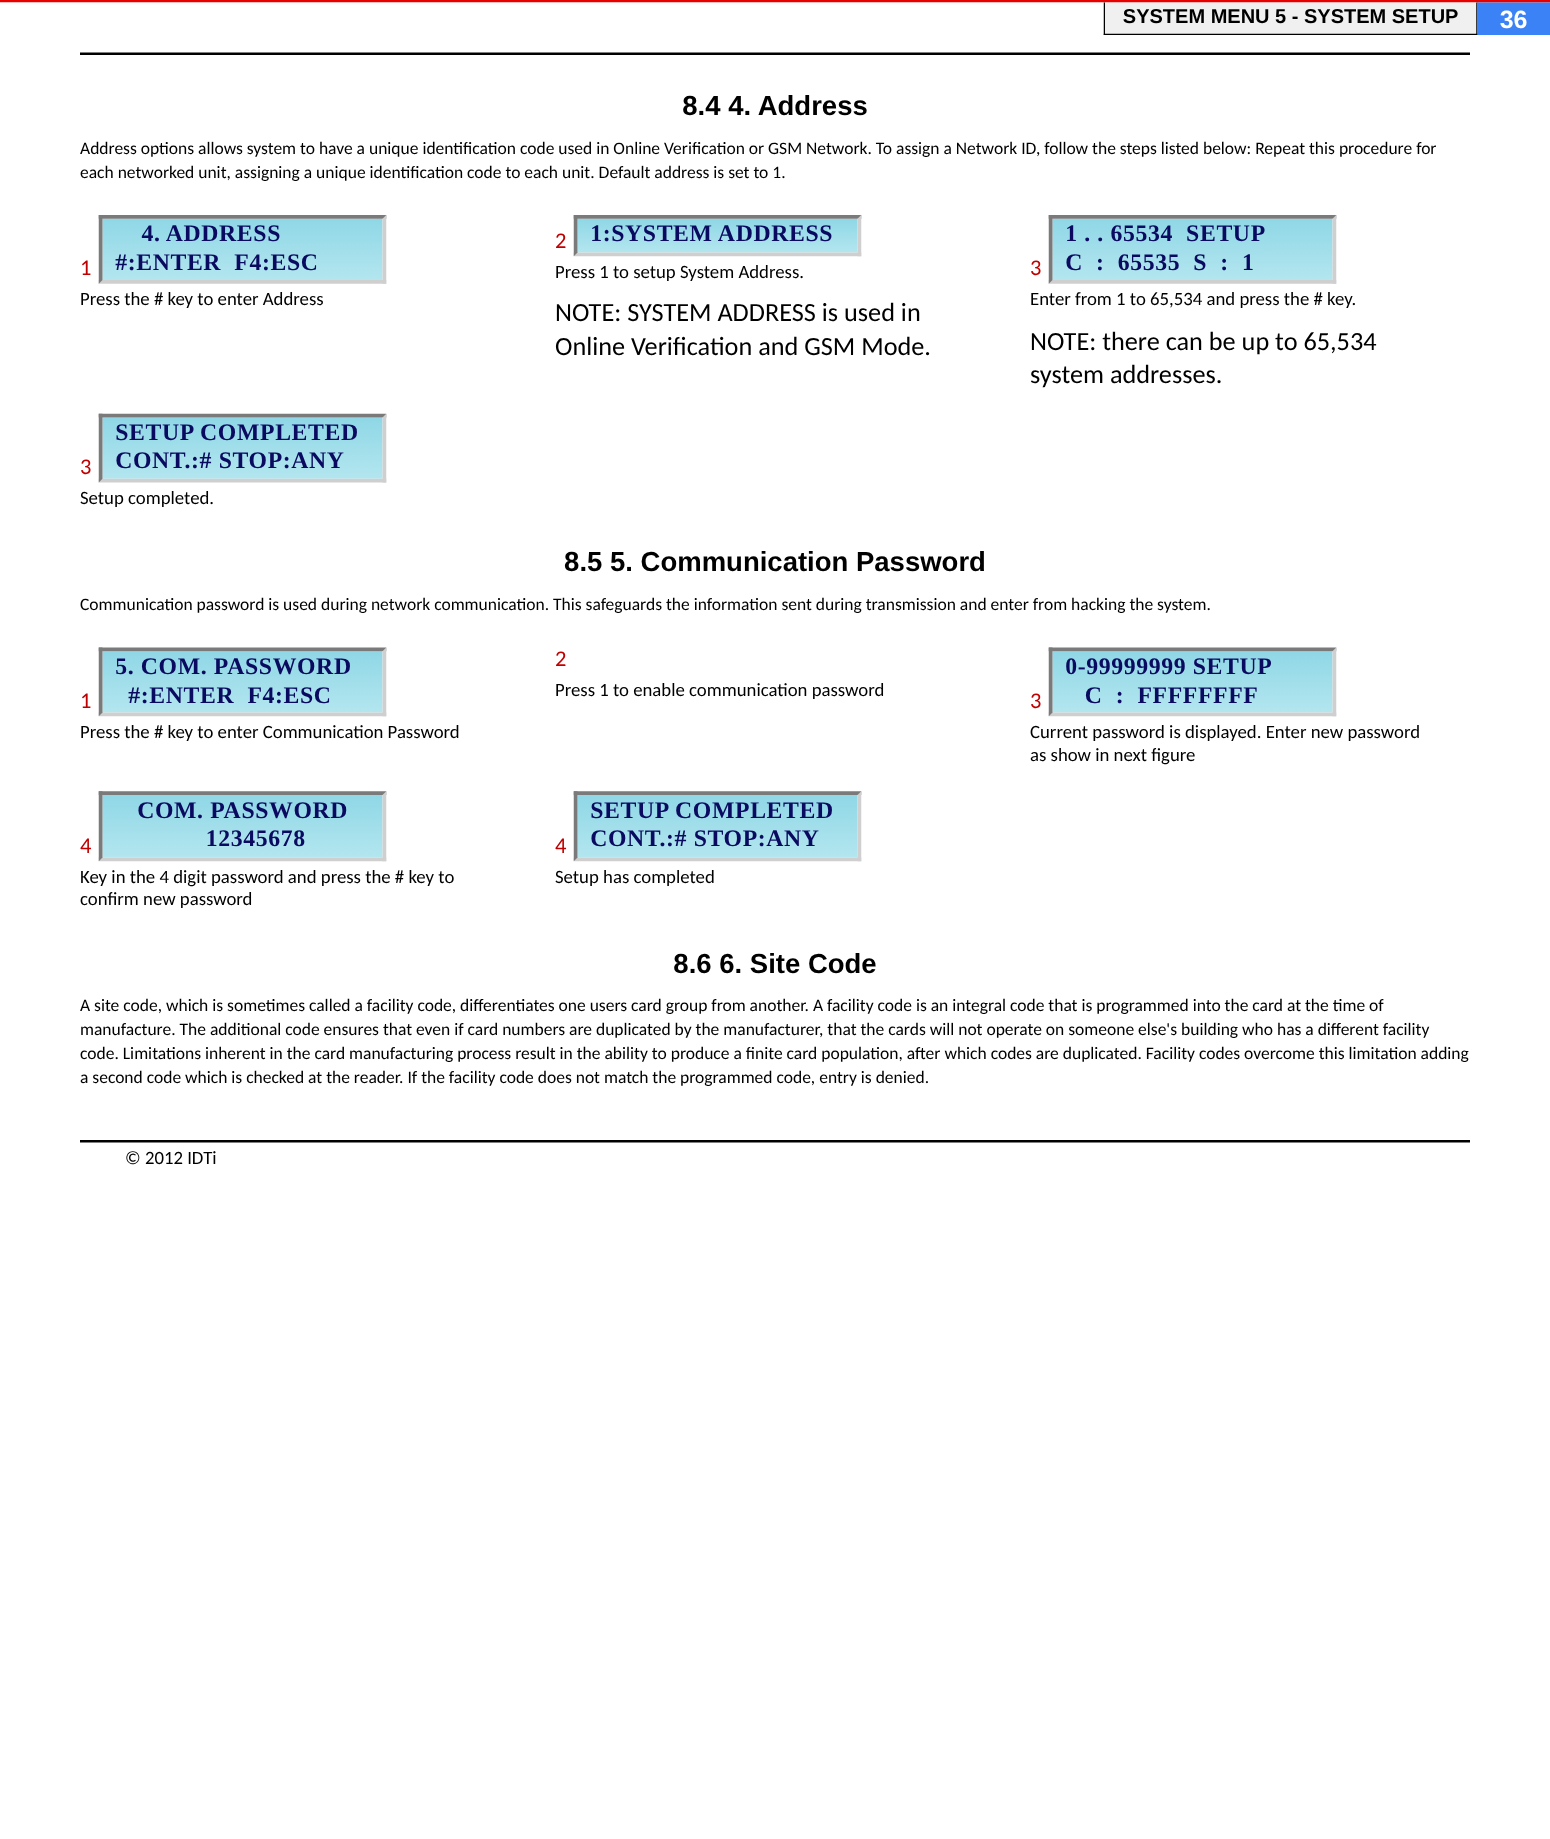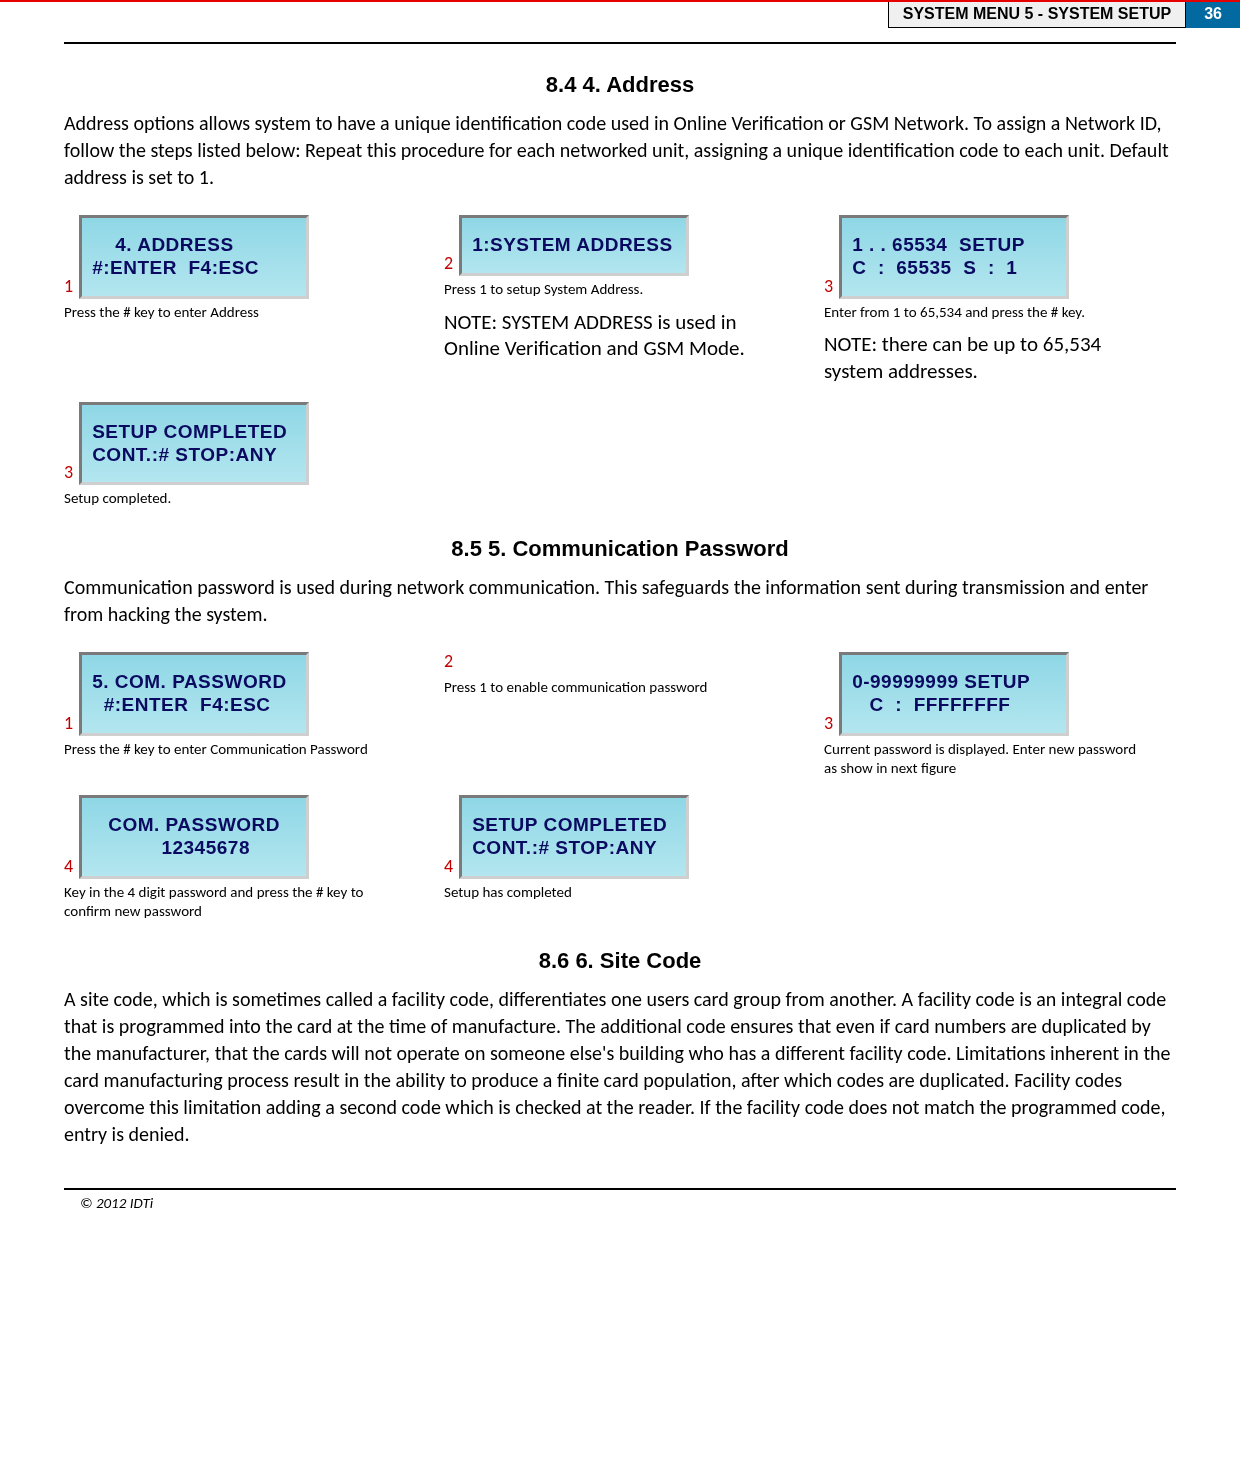--- a/index.html
+++ b/index.html
@@ -27,65 +27,65 @@
   .top-mid {
     background: #f0f0f0;
     border: 1px solid #000;
     border-top: none;
     padding: 3px 14px;
     font-weight: bold;
     font-size: 16px;
     font-family: Arial, sans-serif;
   }
   .top-right {
-    background: #0369a1;
+    background: #3b82f6;
     color: #fff;
     font-weight: bold;
     padding: 3px 18px;
-    font-size: 16px;
+    font-size: 20px;
     font-family: Arial, sans-serif;
   }
   .rule {
     height: 2px;
     background: #000;
     margin: 14px 64px 0 64px;
   }
   .content {
     padding: 0 64px;
   }
   h2 {
     font-family: Arial, Helvetica, sans-serif;
     font-weight: bold;
     font-size: 22px;
     margin: 28px 0 12px 0;
     text-align: center;
   }
   .body-text {
-    font-size: 20px;
+    font-size: 14px;
     line-height: 1.35;
     margin: 0 0 24px 0;
   }
   .row {
     display: flex;
     gap: 60px;
     margin-bottom: 18px;
     align-items: flex-start;
   }
   .col {
     flex: 0 0 auto;
     width: 320px;
   }
   .lcd {
     display: inline-block;
     border: 3px solid #7a7a7a;
     border-right-color:#cfcfcf;
     border-bottom-color:#cfcfcf;
     background: linear-gradient(#8fd7e6, #b3e6ef);
-    padding: 16px 10px;
-    font-family: Liberation Sans, sans-serif;
+    padding: 2px 10px;
+    font-family: Liberation Serif, serif;
     font-weight: 900;
     color: #0a0a60;
     font-size: 19px;
     line-height: 1.2;
     letter-spacing: 0.5px;
     white-space: pre;
     min-width: 230px;
     text-align: left;
   }
   .step {
@@ -108,22 +108,21 @@
     font-size: 21px;
     margin-top: 10px;
     line-height: 1.25;
   }
   .footer-rule {
     height: 2px;
     background: #000;
     margin: 40px 64px 4px 64px;
   }
   .footer {
-    padding: 0 80px;
-    font-style: italic;
+    padding: 0 100px;
     font-size: 15px;
   }
 </style>
 </head>
 <body>
 
 <div class="page">
   <div class="topbar">
     <div class="top-left"></div>
     <div class="top-mid">SYSTEM MENU 5 - SYSTEM SETUP</div>

